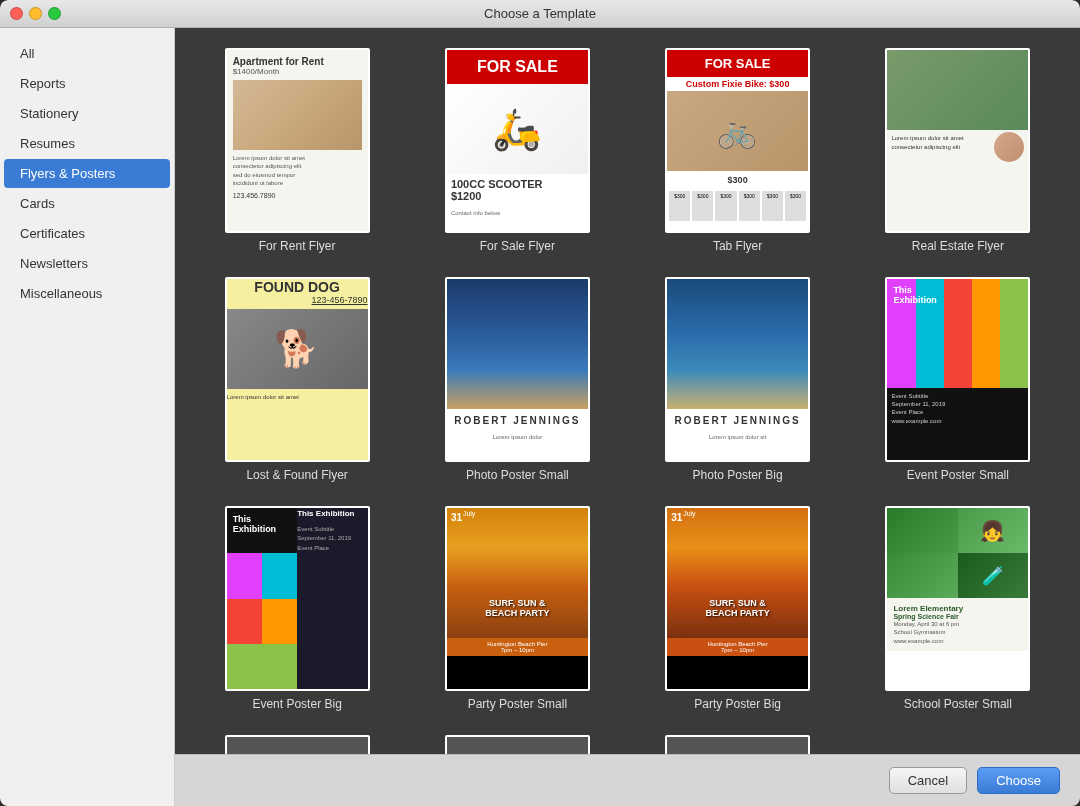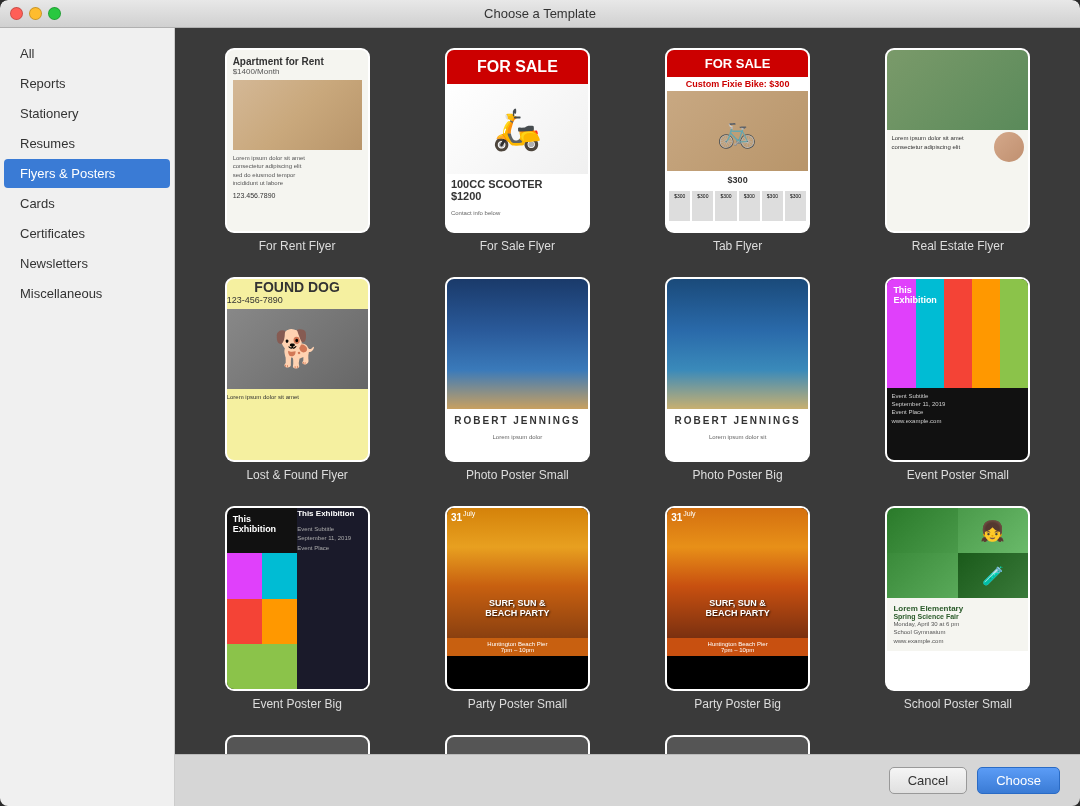--- a/index.html
+++ b/index.html
@@ -88,21 +88,21 @@
       display: flex;
       flex-direction: column;
       align-items: center;
       cursor: pointer;
     }
     .template-thumb {
       width: 145px;
       height: 185px;
       background: #fff;
       border: 2px solid transparent;
-      border-radius: 9px;
+      border-radius: 2px;
       overflow: hidden;
       display: flex;
       align-items: center;
       justify-content: center;
       position: relative;
     }
     .template-label {
       margin-top: 6px;
       font-size: 12px;
       color: #ddd;
@@ -227,22 +227,23 @@
       background: #f5f0a0;
     }
     .tpl-lost-found .lf-title {
       font-size: 14px;
       font-weight: bold;
       color: #333;
       text-align: center;
     }
     .tpl-lost-found .lf-phone {
       font-size: 9px;
-      text-align: left;
-      color: #333;
+      text-align: right;
+      color: #333;
+      text-decoration: underline;
     }
     .tpl-lost-found .lf-img {
       height: 80px;
       background: #888;
       margin: 4px 0;
       display: flex;
       align-items: center;
       justify-content: center;
       color: white;
       font-size: 30px;

